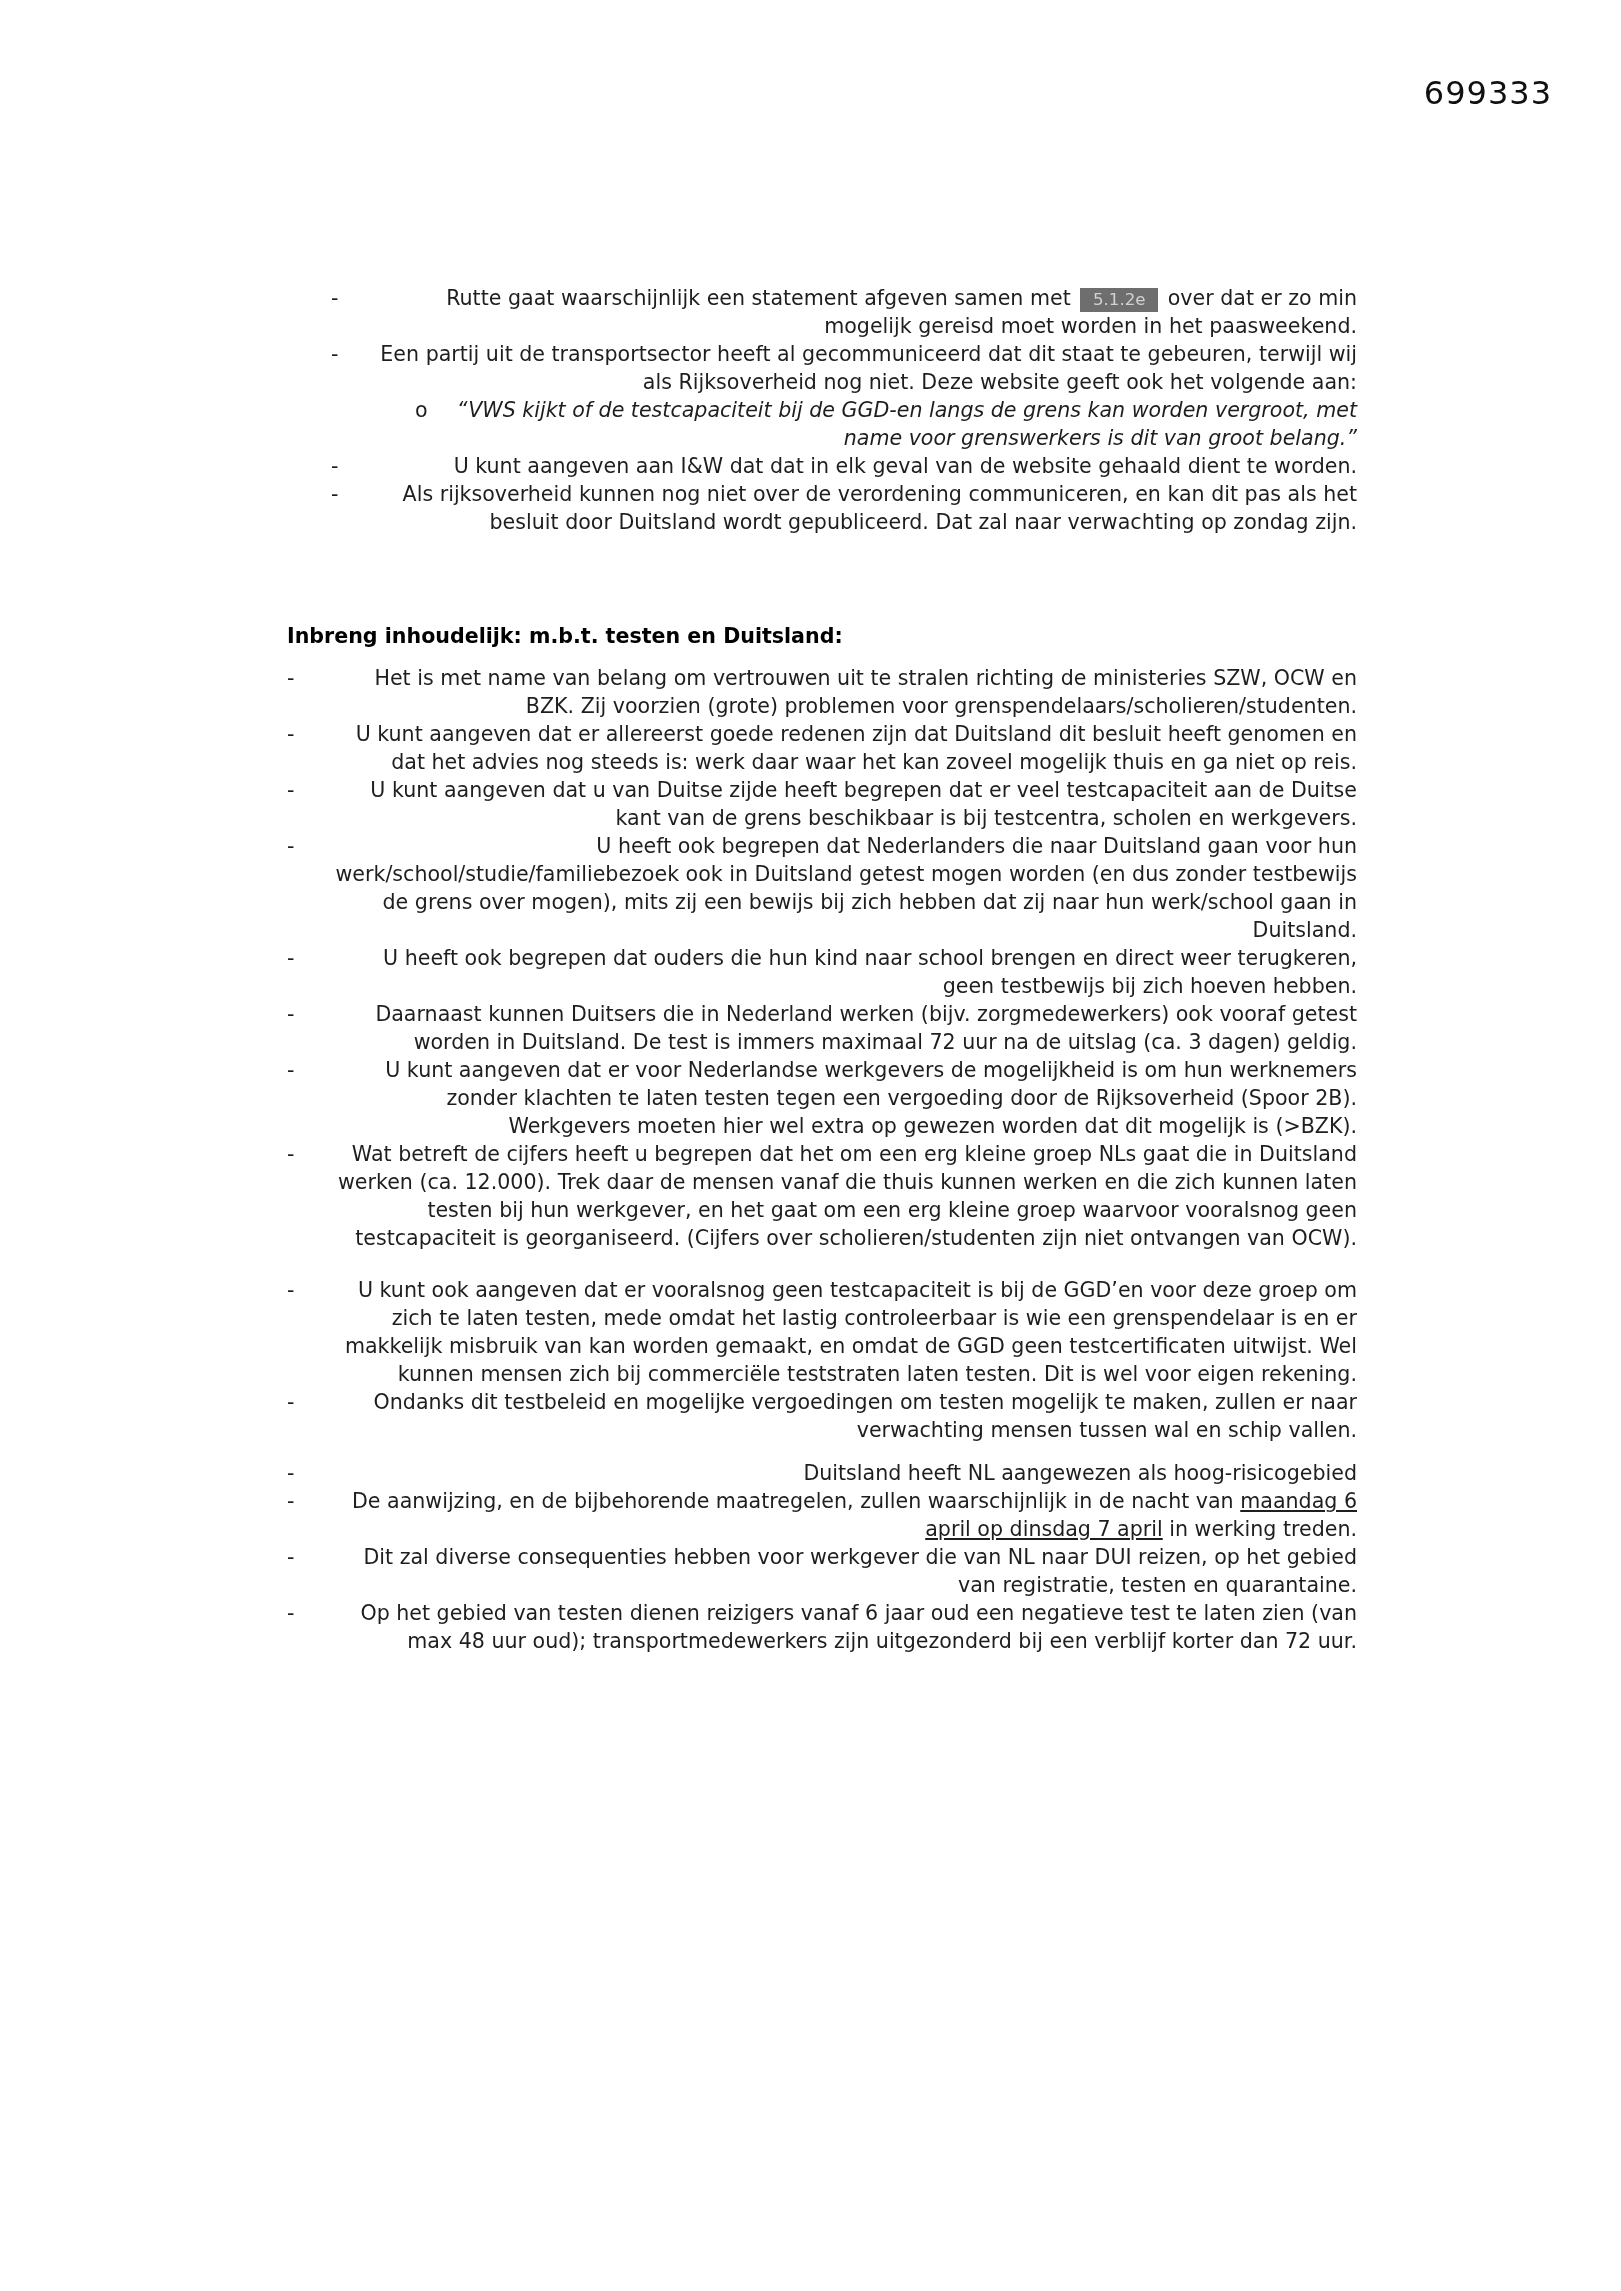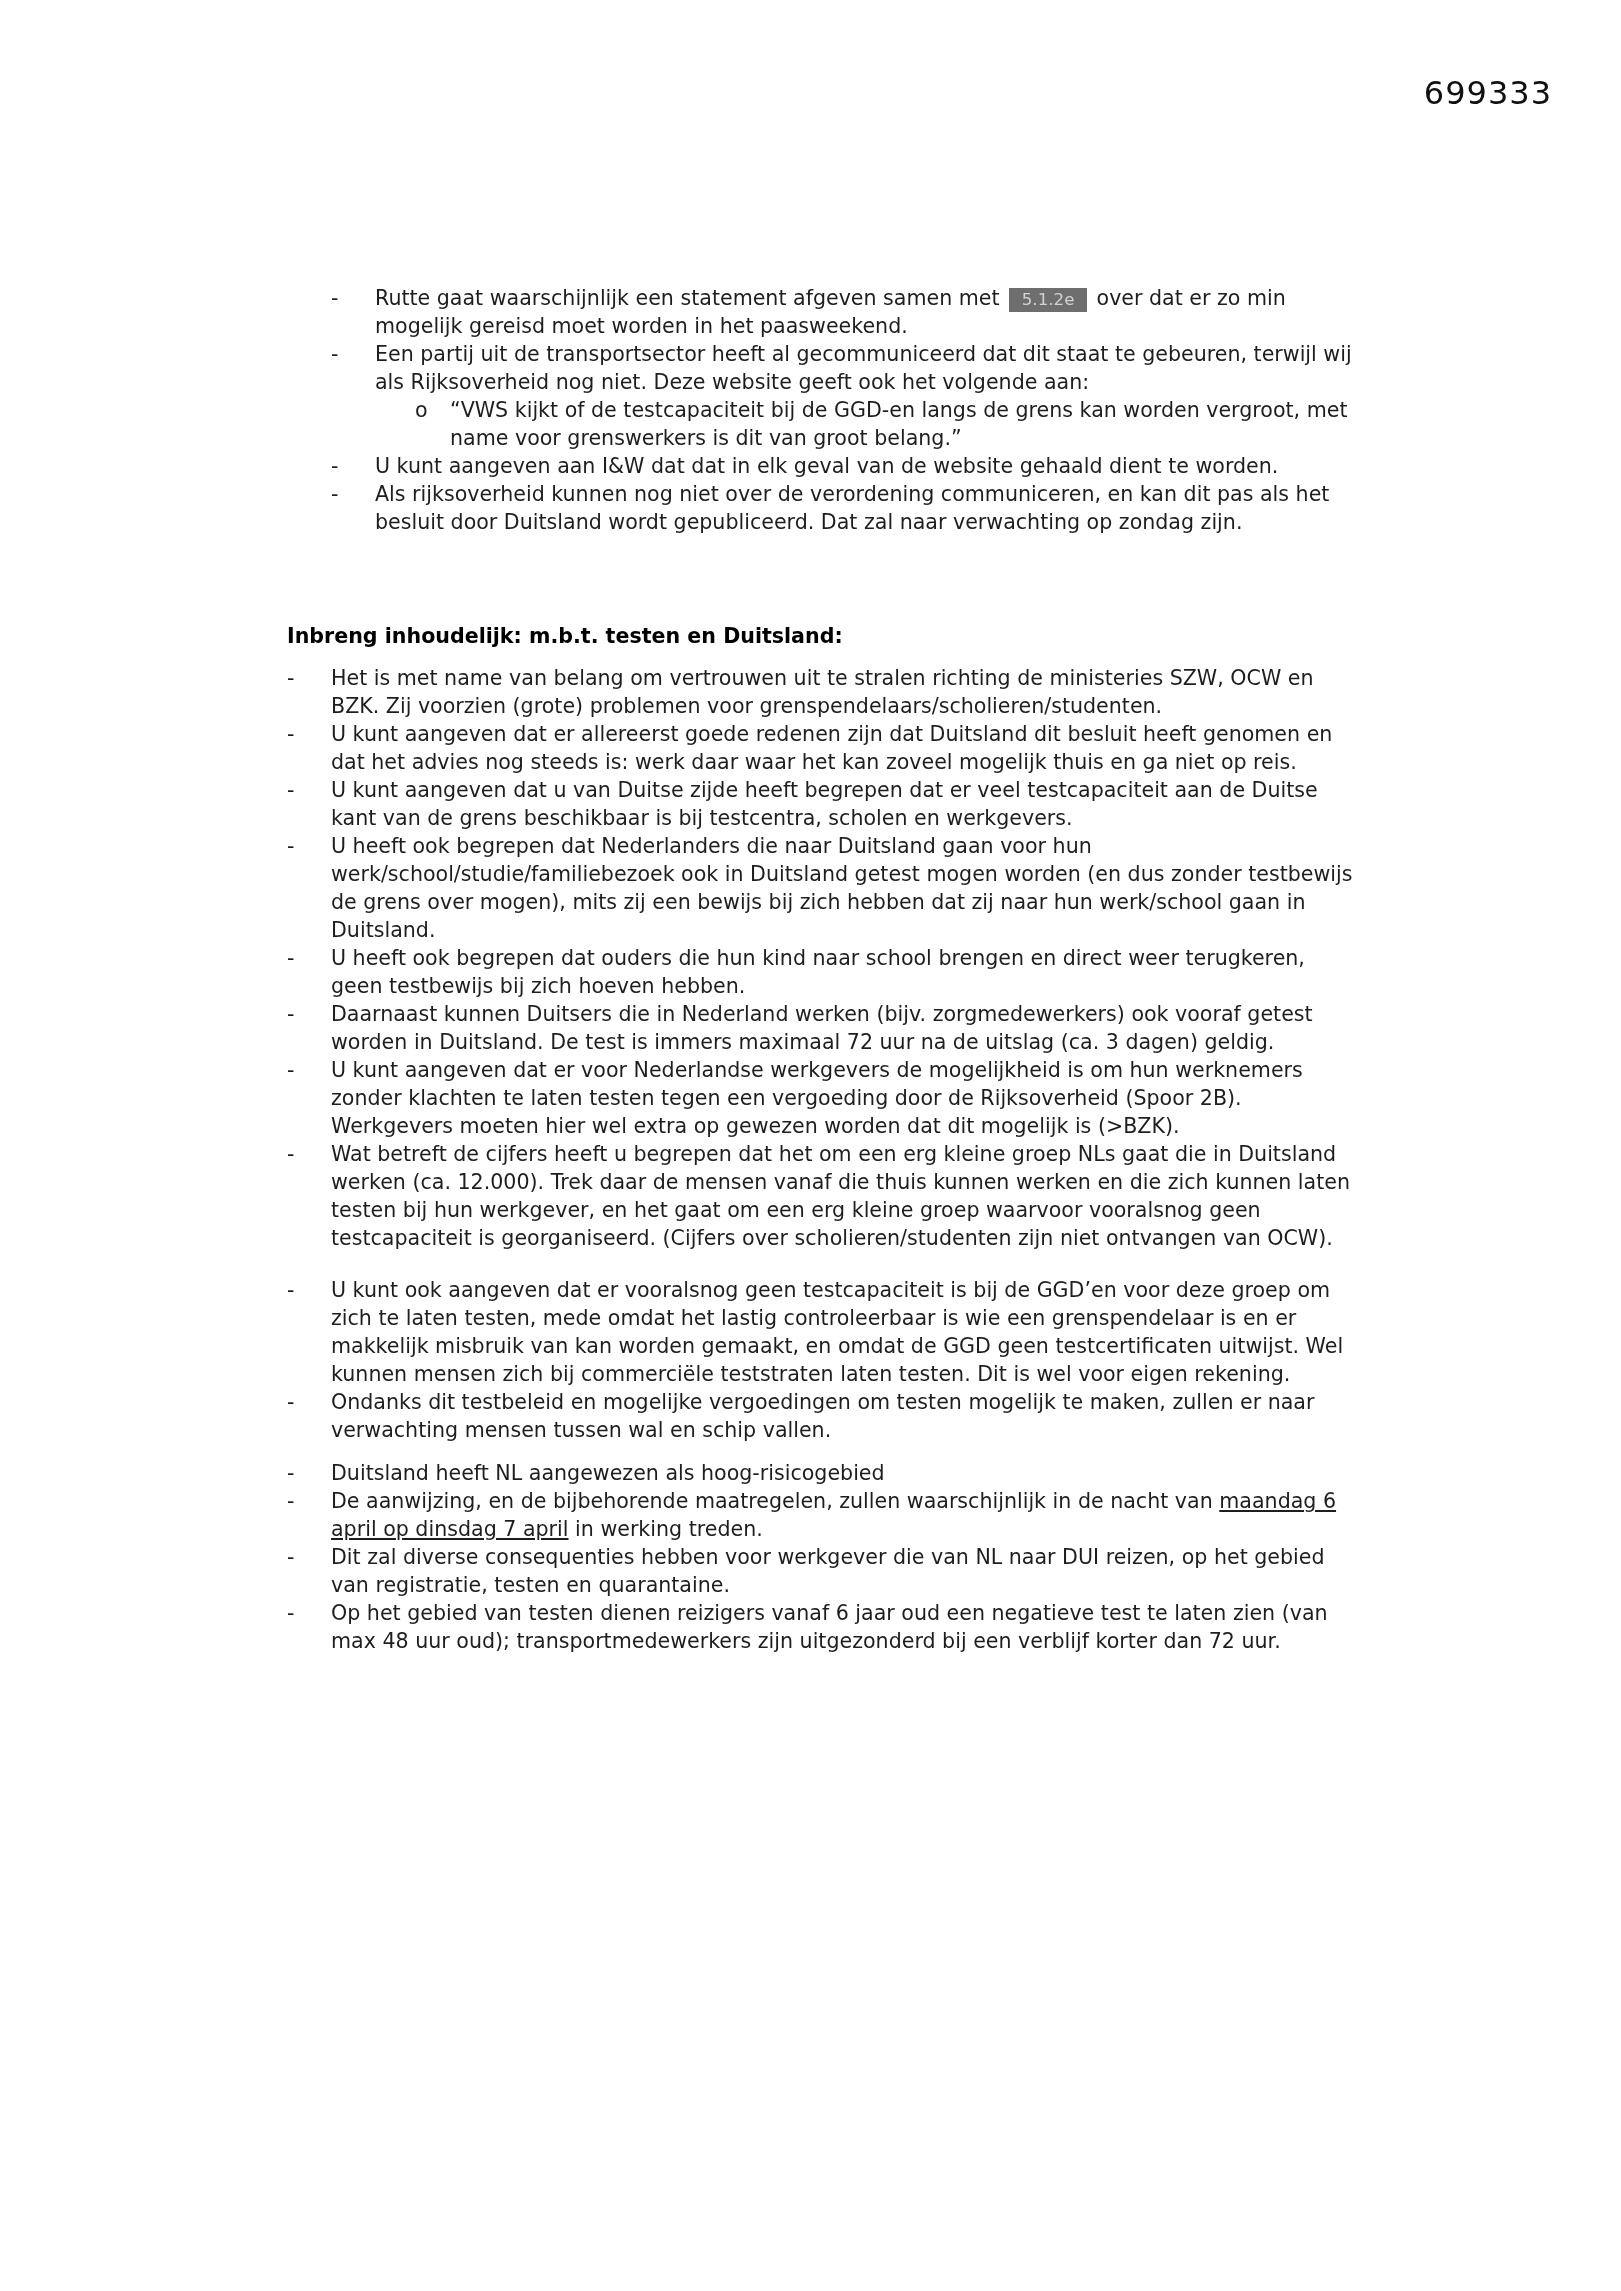--- a/index.html
+++ b/index.html
@@ -37,22 +37,22 @@
   .section.sec-0 .heading { margin-bottom: 19.6px; }
   .section.sec-1 { margin-top: 86px; }
   .section.sec-2 { margin-top: 15.7px; }
   .section.sec-2 .heading { margin-bottom: 14.7px; }
   .item { display: flex; }
   .item.space-before { margin-top: 23.5px; }
   .marker { flex: 0 0 44px; }
   .indent-1 { margin-left: 44px; }
   .indent-2 { margin-left: 128px; }
   .indent-2 .marker { flex: 0 0 35px; }
-  .item-text { flex: 1; }
-  .item-text.quote { }
+  .item-text { flex: 1; text-align: right; }
+  .item-text.quote { font-style: italic; }
   .underline { text-decoration: underline; }
   .redacted {
     display: inline-block;
     background: #6e6e6e;
     color: #d2d2d2;
     font-size: 16.7px;
     line-height: 23.5px;
     padding: 0 12.7px;
     vertical-align: baseline;
     margin: 0 2.9px;

